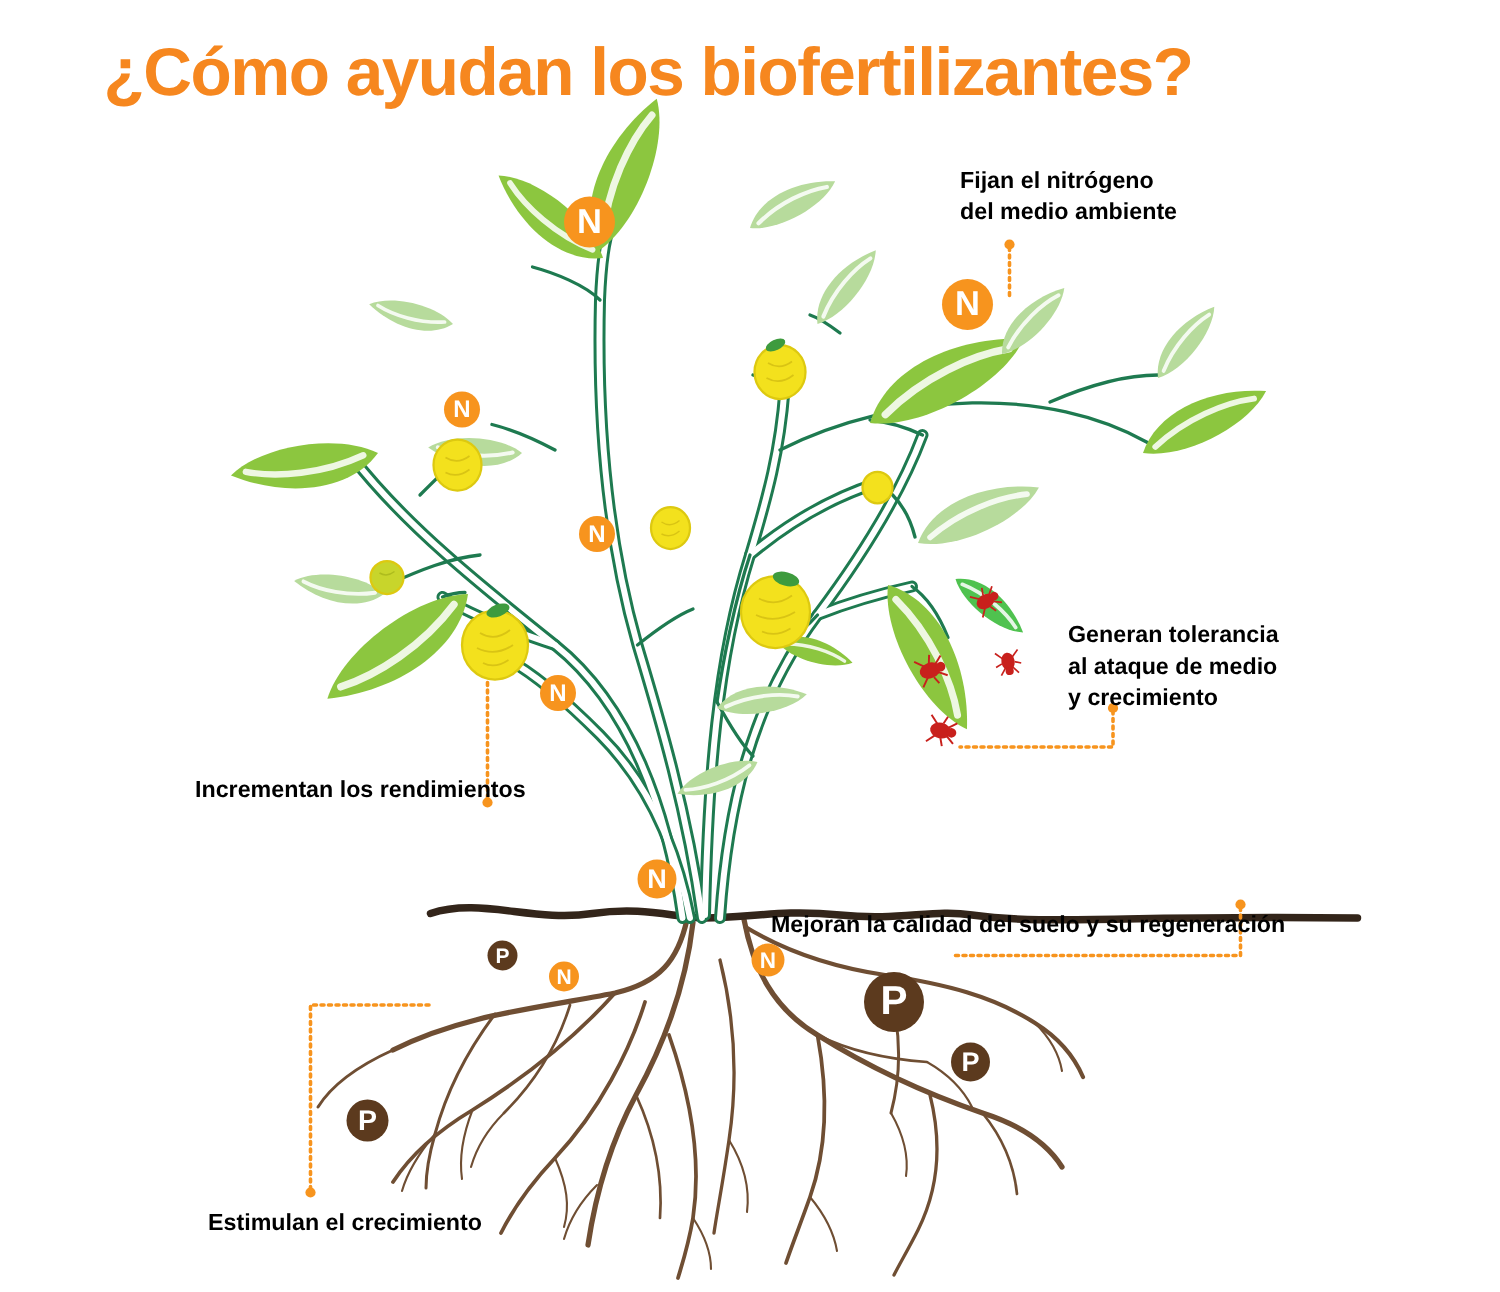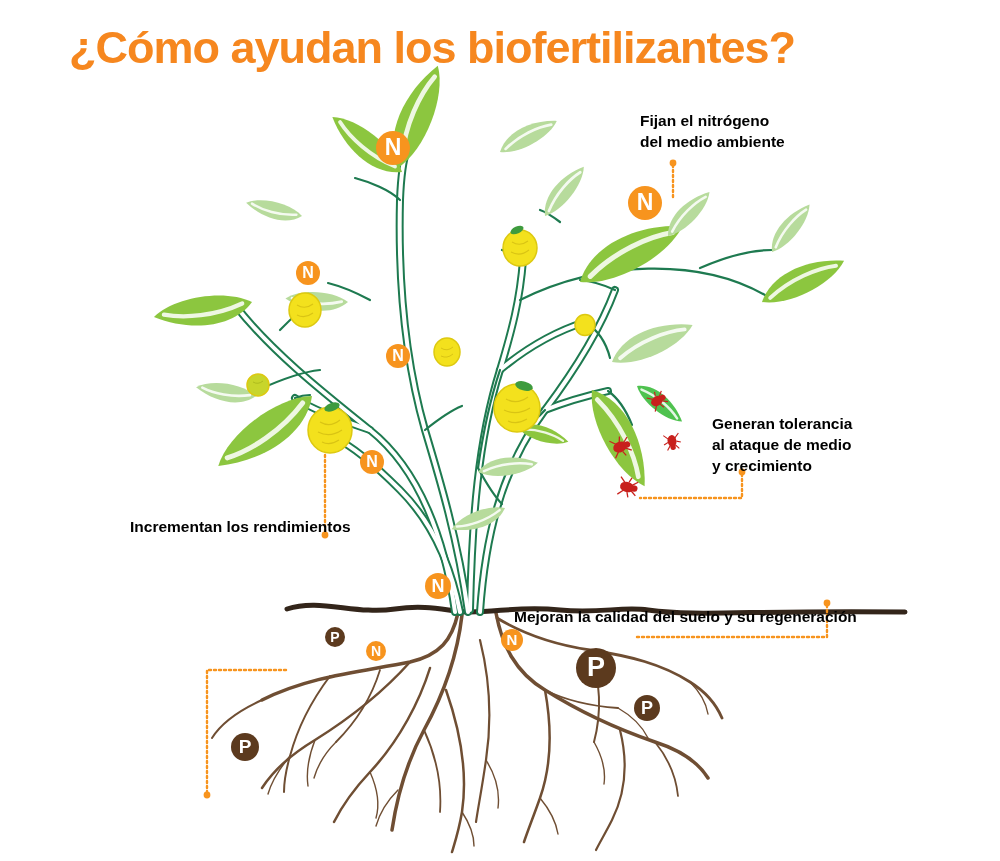--- a/index.html
+++ b/index.html
@@ -287,15 +287,16 @@
 
   <div class="label" id="label-incrementan">
     <div>Incrementan los rendimientos</div>
   </div>
 
   <div class="label" id="label-mejoran">
     <div>Mejoran la calidad del suelo y su regeneración</div>
   </div>
 
   <div class="label" id="label-estimulan">
+    <div>Estimulan el crecimiento</div>
   </div>
 
 </div>
 
 </body></html>

